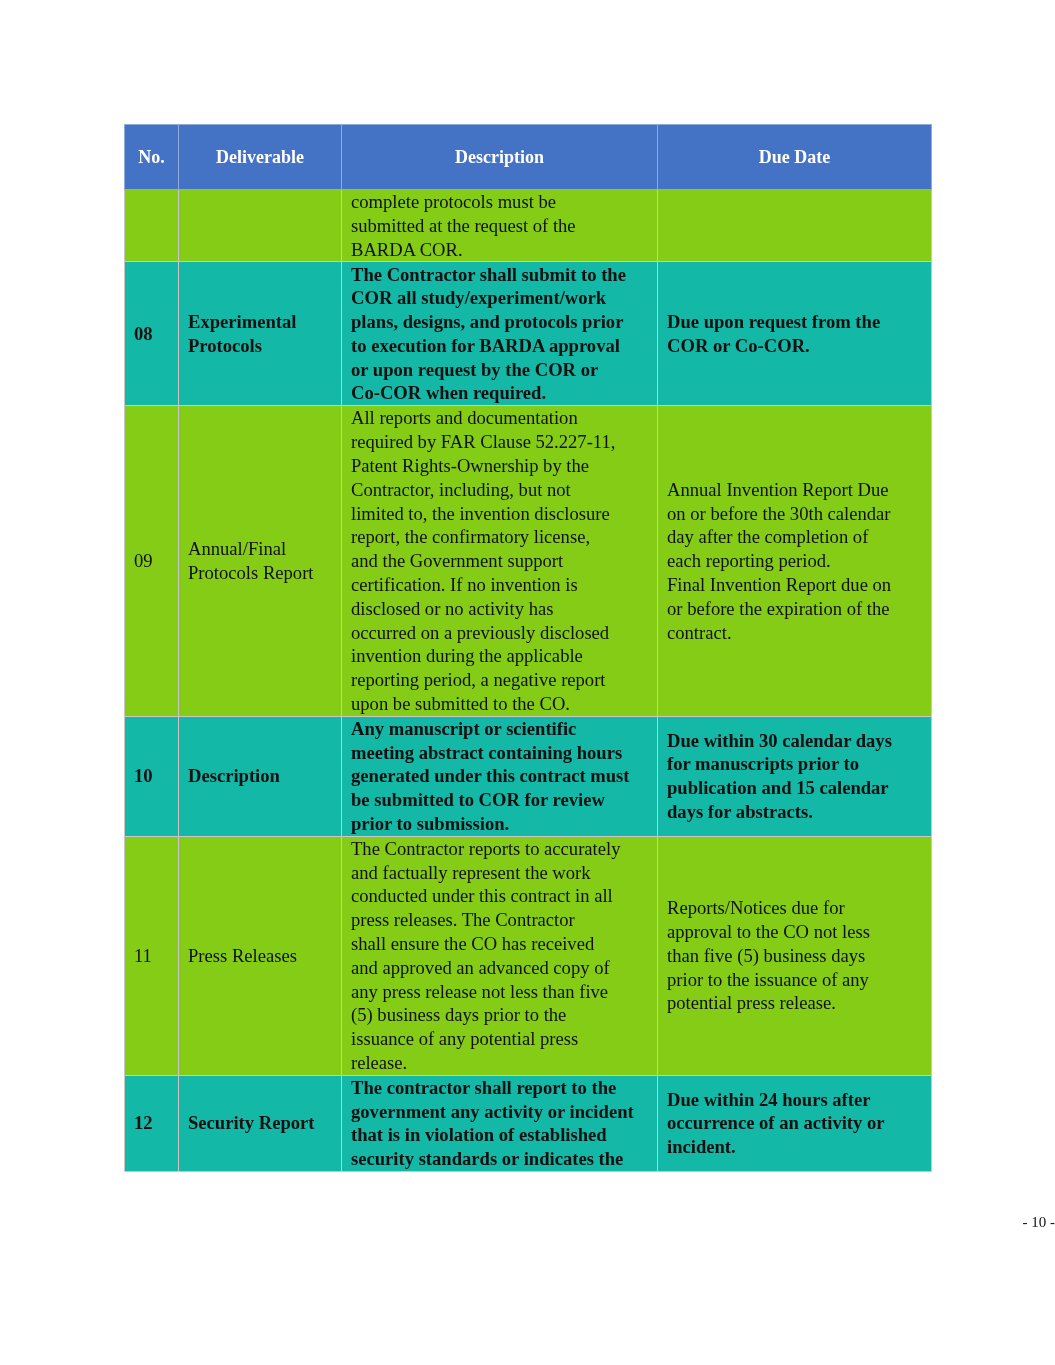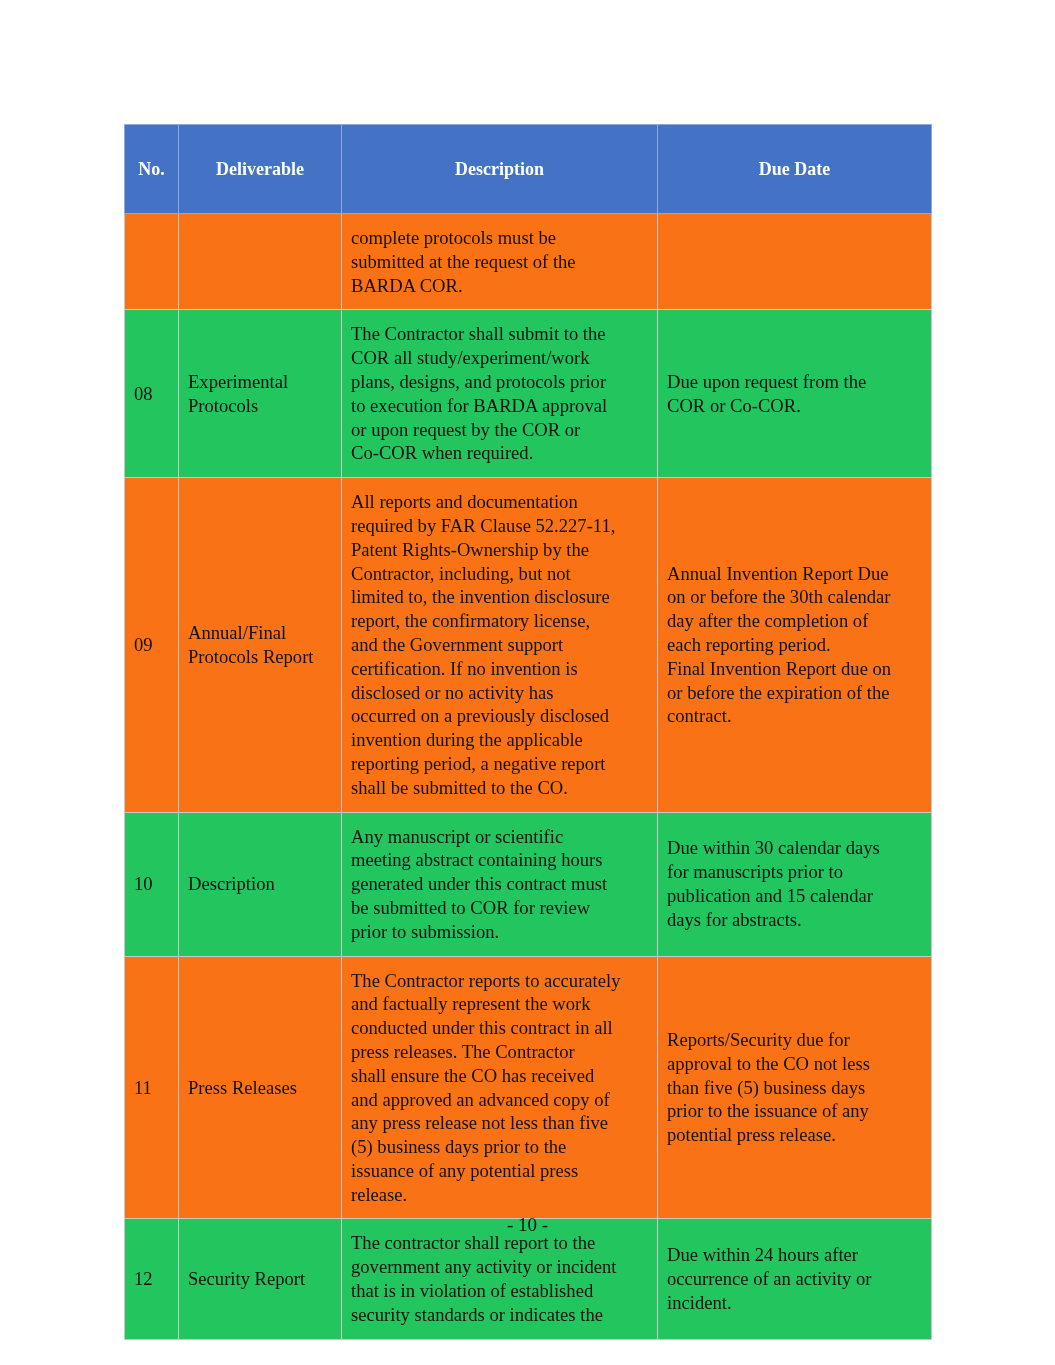--- a/index.html
+++ b/index.html
@@ -1,29 +1,29 @@
 <!DOCTYPE html>
 <html><head>
 <meta charset="utf-8">
 <style>
   html, body { margin: 0; padding: 0; background: #ffffff; }
   body { width: 1055px; height: 1365px; position: relative; overflow: hidden;
          font-family: "Liberation Serif", "DejaVu Serif", serif; color: #111; }
   .page { position: absolute; left: 0; top: 0; width: 1055px; height: 1365px; background: #fff; }
   table.deliv { position: absolute; left: 124px; top: 124px; width: 807px;
                 border-collapse: collapse; table-layout: fixed; }
-  table.deliv th, table.deliv td { border: 1px solid #c8c8c8; padding: 12px 9px; vertical-align: middle; }
+  table.deliv th, table.deliv td { border: 1px solid #c8c8c8; padding: 0 9px; vertical-align: middle; }
   table.deliv th { background: #4472c4; color: #ffffff; font-weight: bold; font-size: 18px;
                    text-align: center; height: 64px; border-color: #8eaadb; }
   table.deliv td { font-size: 18.6px; line-height: 23.8px; }
-  tr.shade td { background: #f97316; }
-  tr.plain td { background: #22c55e; }
+  tr.shade td { background: #84cc16; }
+  tr.plain td { background: #14b8a6; font-weight: bold; }
   td.num { padding-left: 9px; }
   td.desc { padding-top: 0; padding-bottom: 0; }
-  .footer { position: absolute; top: 1214px; left: 0; width: 1055px; text-align: center; font-size: 19px; }
+  .footer { position: absolute; top: 1214px; left: 0; width: 1055px; text-align: right; font-size: 15px; }
   .line { display: block; white-space: nowrap; }
 </style>
 </head>
 <body>
 
 <div class="page">
   <table class="deliv">
     <colgroup>
       <col style="width:54px">
       <col style="width:163px">
@@ -83,21 +83,21 @@
           <span class="line">Patent Rights-Ownership by the</span>
           <span class="line">Contractor, including, but not</span>
           <span class="line">limited to, the invention disclosure</span>
           <span class="line">report, the confirmatory license,</span>
           <span class="line">and the Government support</span>
           <span class="line">certification.  If no invention is</span>
           <span class="line">disclosed or no activity has</span>
           <span class="line">occurred on a previously disclosed</span>
           <span class="line">invention during the applicable</span>
           <span class="line">reporting period, a negative report</span>
-          <span class="line">shall be submitted to the CO.</span>
+          <span class="line">upon be submitted to the CO.</span>
         </td>
         <td>
           <span class="line">Annual Invention Report Due</span>
           <span class="line">on or before the 30th calendar</span>
           <span class="line">day after the completion of</span>
           <span class="line">each reporting period.</span>
           <span class="line">Final Invention Report due on</span>
           <span class="line">or before the expiration of the</span>
           <span class="line">contract.</span>
         </td>
@@ -134,21 +134,21 @@
           <span class="line">conducted under this contract in all</span>
           <span class="line">press releases.  The Contractor</span>
           <span class="line">shall ensure the CO has received</span>
           <span class="line">and approved an advanced copy of</span>
           <span class="line">any press release not less than five</span>
           <span class="line">(5) business days prior to the</span>
           <span class="line">issuance of any potential press</span>
           <span class="line">release.</span>
         </td>
         <td>
-          <span class="line">Reports/Security due for</span>
+          <span class="line">Reports/Notices due for</span>
           <span class="line">approval to the CO not less</span>
           <span class="line">than five (5) business days</span>
           <span class="line">prior to the issuance of any</span>
           <span class="line">potential press release.</span>
         </td>
       </tr>
 
       <tr class="plain" style="height:95px">
         <td class="num">12</td>
         <td>

